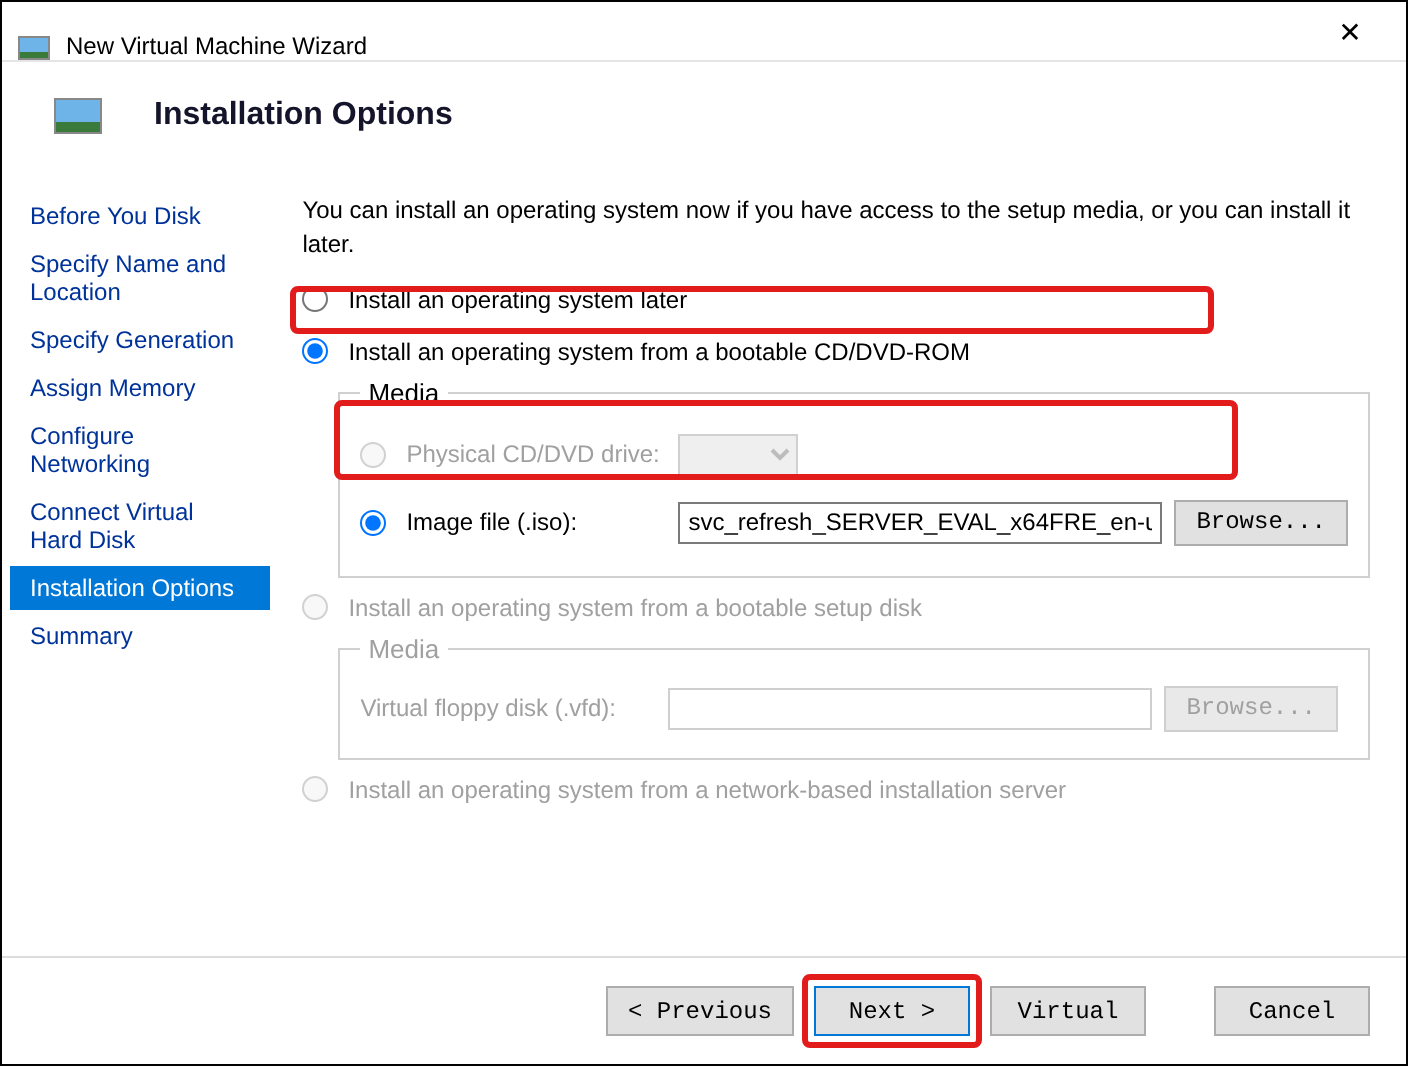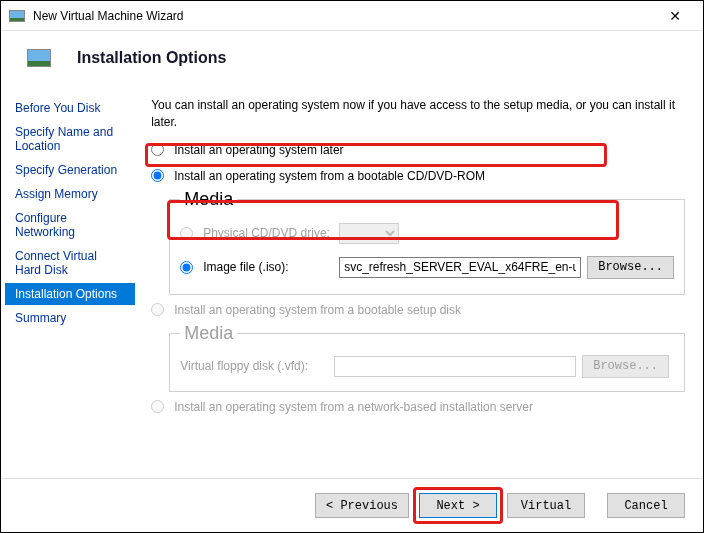--- a/index.html
+++ b/index.html
@@ -14,21 +14,21 @@
     width: 704px;
     height: 533px;
     border: 1px solid #000;
     display: flex;
     flex-direction: column;
     position: relative;
   }
   .titlebar {
     height: 30px;
     display: flex;
-    align-items: center;
+    align-items: flex-end;
     padding: 0 8px;
     border-bottom: 1px solid #e5e5e5;
   }
   .titlebar .app-icon {
     width: 16px; height: 12px;
     background: linear-gradient(to bottom, #6fb4e8 0%, #6fb4e8 70%, #3a7a3a 70%, #3a7a3a 100%);
     border: 1px solid #888;
     margin-right: 8px;
   }
   .titlebar .title { flex: 1; font-size: 12px; color: #000; }
@@ -87,21 +87,21 @@
     padding: 2px 0;
   }
   .opt input[type=radio] { margin: 0 4px 0 0; width:13px; height:13px; }
   .opt.disabled, .opt.disabled label { color: #a0a0a0; }
   fieldset {
     border: 1px solid #d0d0d0;
     margin: 4px 0 6px 18px;
     padding: 8px 10px 10px 10px;
   }
   fieldset.disabledfs { color:#a0a0a0; }
-  fieldset legend { padding: 0 4px; font-size: 18px; }
+  fieldset legend { padding: 0 4px; font-size: 13px; }
   .row { display: flex; align-items: center; gap: 6px; margin: 3px 0; }
   input[type=text] {
     font-size: 12px;
     padding: 2px 4px;
     border: 1px solid #7a7a7a;
     height: 21px;
   }
   input[type=text]:disabled { background:#fff; border-color:#cfcfcf; color:#a0a0a0; }
   select {
     font-size: 12px;
@@ -219,16 +219,16 @@
     </div>
   </div>
 
   <div class="footer">
     <button class="std">&lt; Previous</button>
     <div style="position:relative; display:inline-block;">
       <button class="std" style="border:1px solid #0078d7;">Next &gt;</button>
       <div class="hl-red" style="left:-6px; top:-6px; right:-6px; bottom:-6px;"></div>
     </div>
     <button class="std">Virtual</button>
-    <button class="std" style="margin-left:12px;">Cancel</button>
+    <button class="std" style="margin-left:24px;">Cancel</button>
   </div>
 
 </div>
 
 </body></html>

